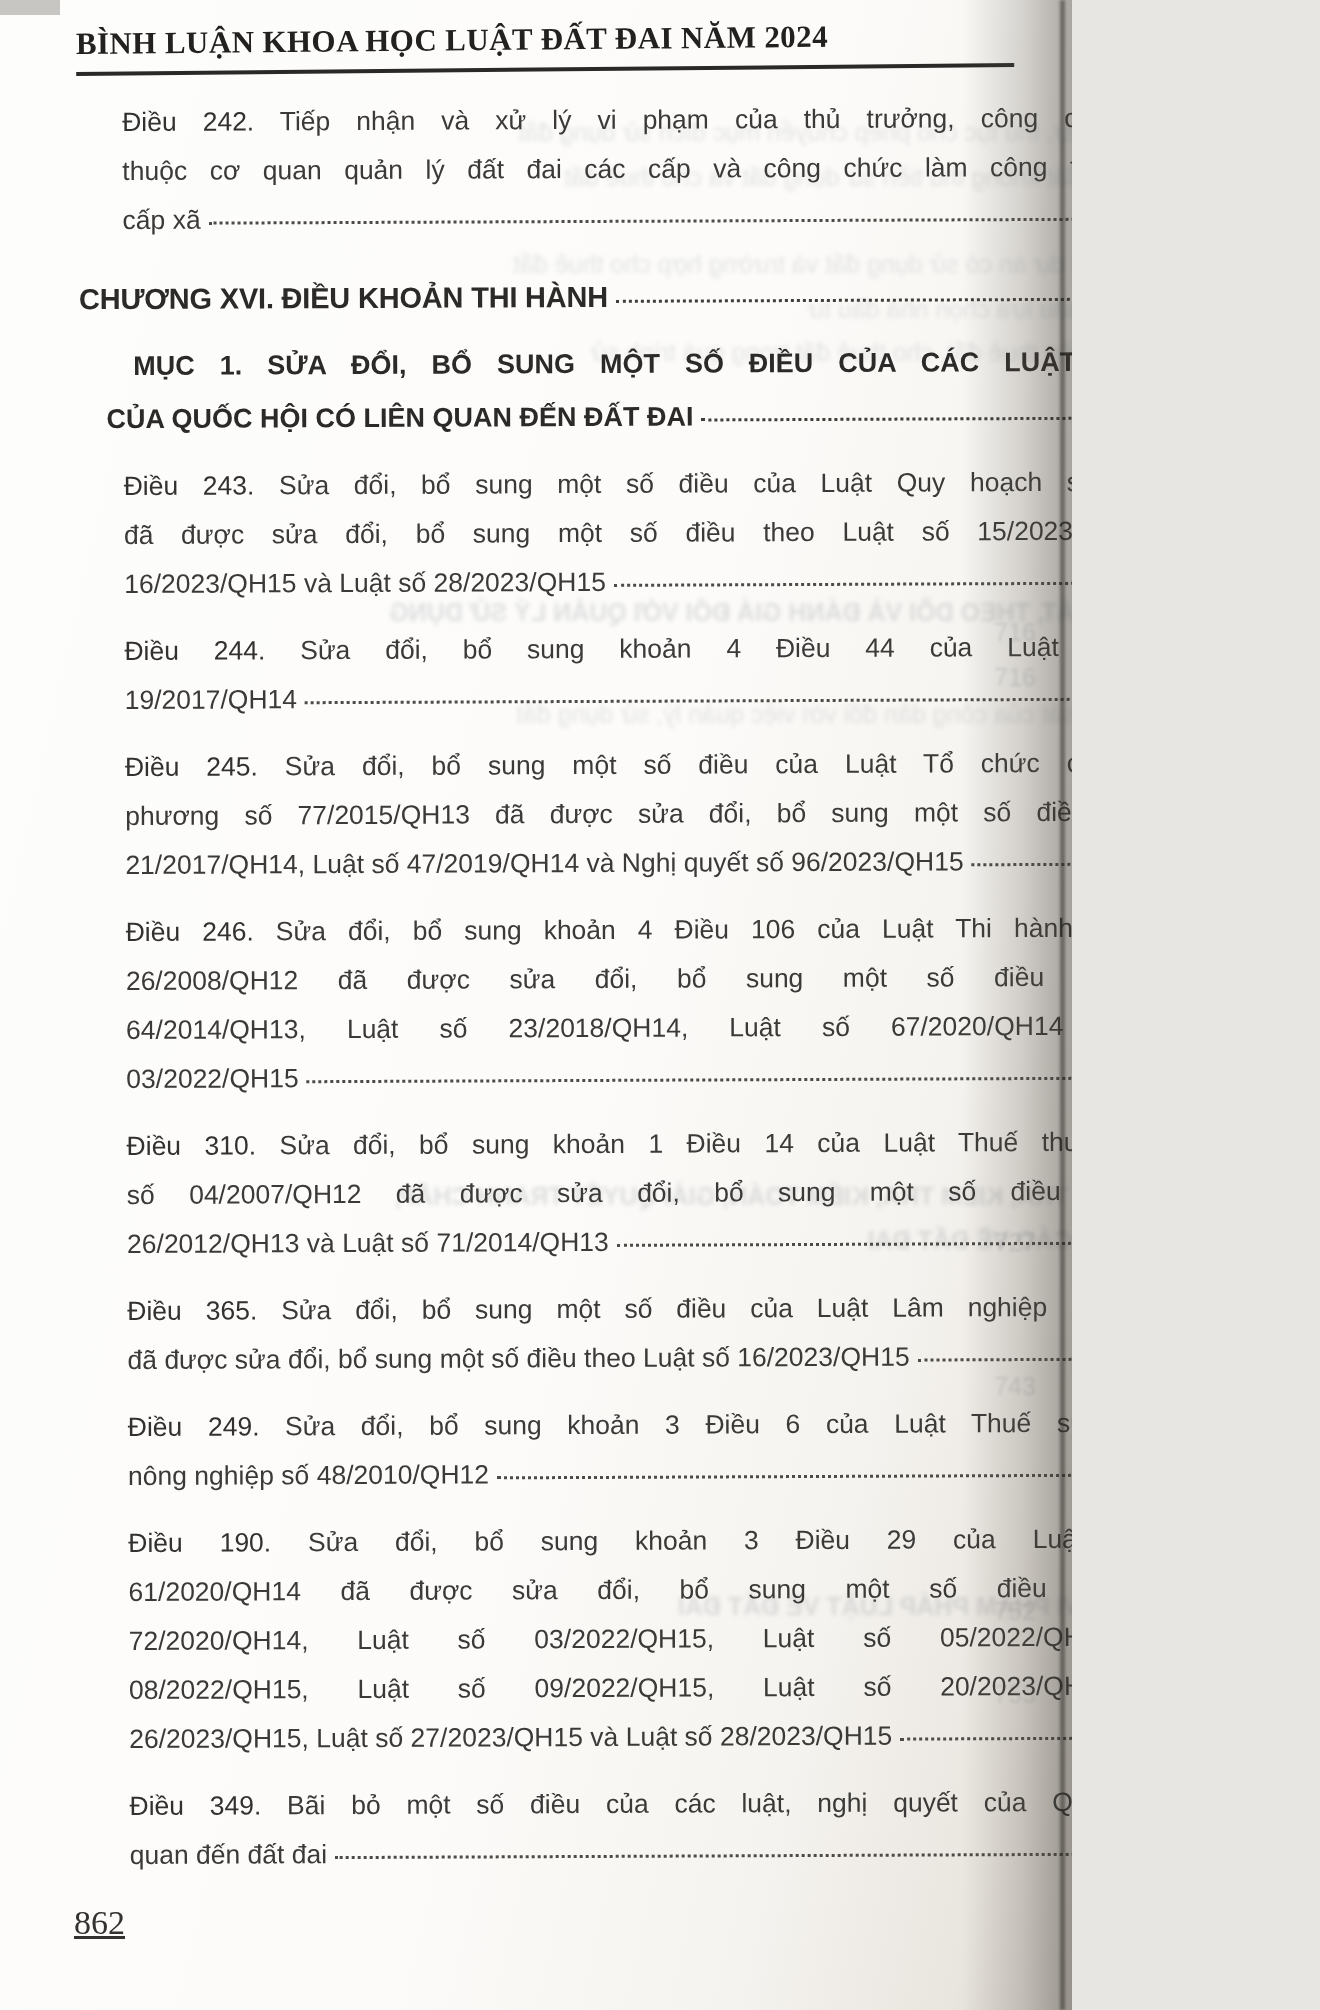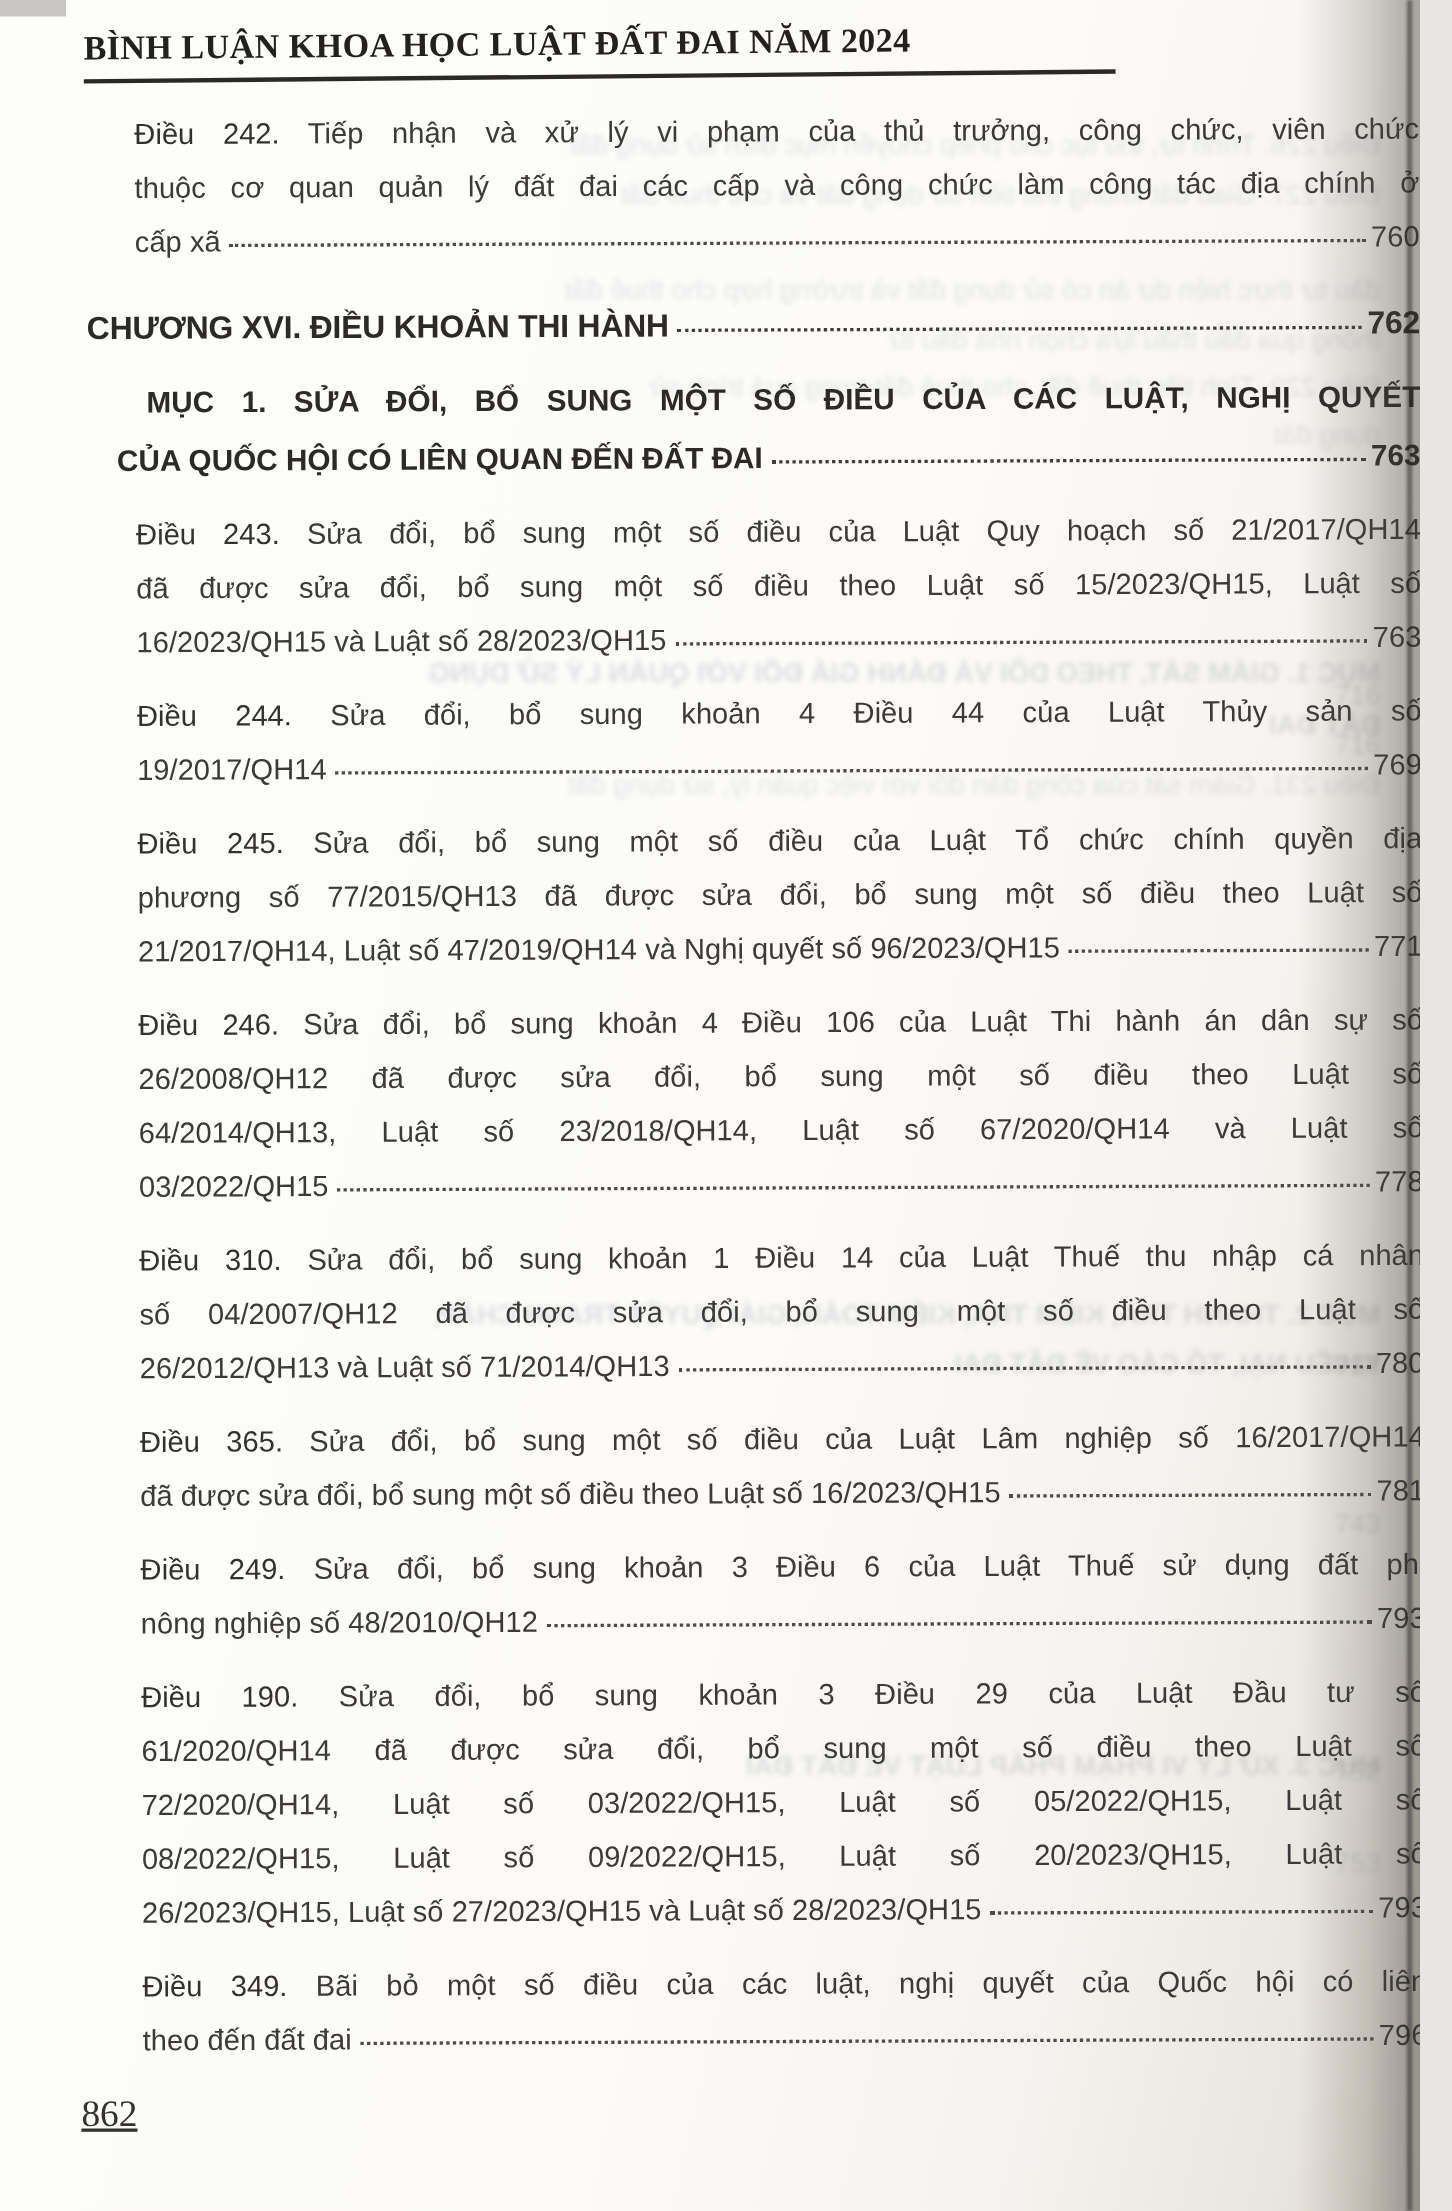--- a/index.html
+++ b/index.html
@@ -2,21 +2,21 @@
 <html lang="vi"><head>
 <meta charset="utf-8">
 <style>
   * { margin:0; padding:0; box-sizing:border-box; }
   html,body { width:1320px; height:2010px; }
   body {
     font-family:"Liberation Sans","DejaVu Sans",sans-serif;
     background:#e8e6e2;
   }
   .page {
-    position:relative; width:1291px; height:2010px; overflow:hidden;
+    position:relative; width:1072px; height:2010px; overflow:hidden;
     background:linear-gradient(103deg,#fdfdfc 0%,#fcfbf9 55%,#f5f3ef 78%,#e9e5df 92%,#d8d3cc 100%);
   }
   
   .corner-mark { position:absolute; left:0; top:0; width:60px; height:15px; background:#c8c6c2; }
   .edge-shade  { position:absolute; top:0; right:0; width:110px; height:100%;
                  background:linear-gradient(to right,rgba(90,84,76,0) 0%,rgba(90,84,76,.22) 55%,rgba(58,54,48,.42) 100%); }
   .edge-line   { position:absolute; top:0; right:7px; width:5px; height:100%;
                  background:rgba(38,36,32,.5); filter:blur(1.5px); }
   
   .bleed-layer { position:absolute; inset:0; pointer-events:none; }
@@ -182,21 +182,21 @@
         <div class="line jl">08/2022/QH15, Luật số 09/2022/QH15, Luật số 20/2023/QH15, Luật số</div>
         <div class="line last">
           <span class="txt">26/2023/QH15, Luật số 27/2023/QH15 và Luật số 28/2023/QH15</span>
           <span class="leader"></span>
           <span class="num">793</span>
         </div>
       </div>
       <div class="entry article">
         <div class="line jl"><span class="lbl">Điều 349.</span> Bãi bỏ một số điều của các luật, nghị quyết của Quốc hội có liên</div>
         <div class="line last">
-          <span class="txt">theo đến đất đai</span>
+          <span class="txt">quan đến đất đai</span>
           <span class="leader"></span>
           <span class="num">796</span>
         </div>
       </div>
     </div>
 
   <div class="footer">862</div>
 
   <div class="edge-shade"></div>
   <div class="edge-line"></div>

